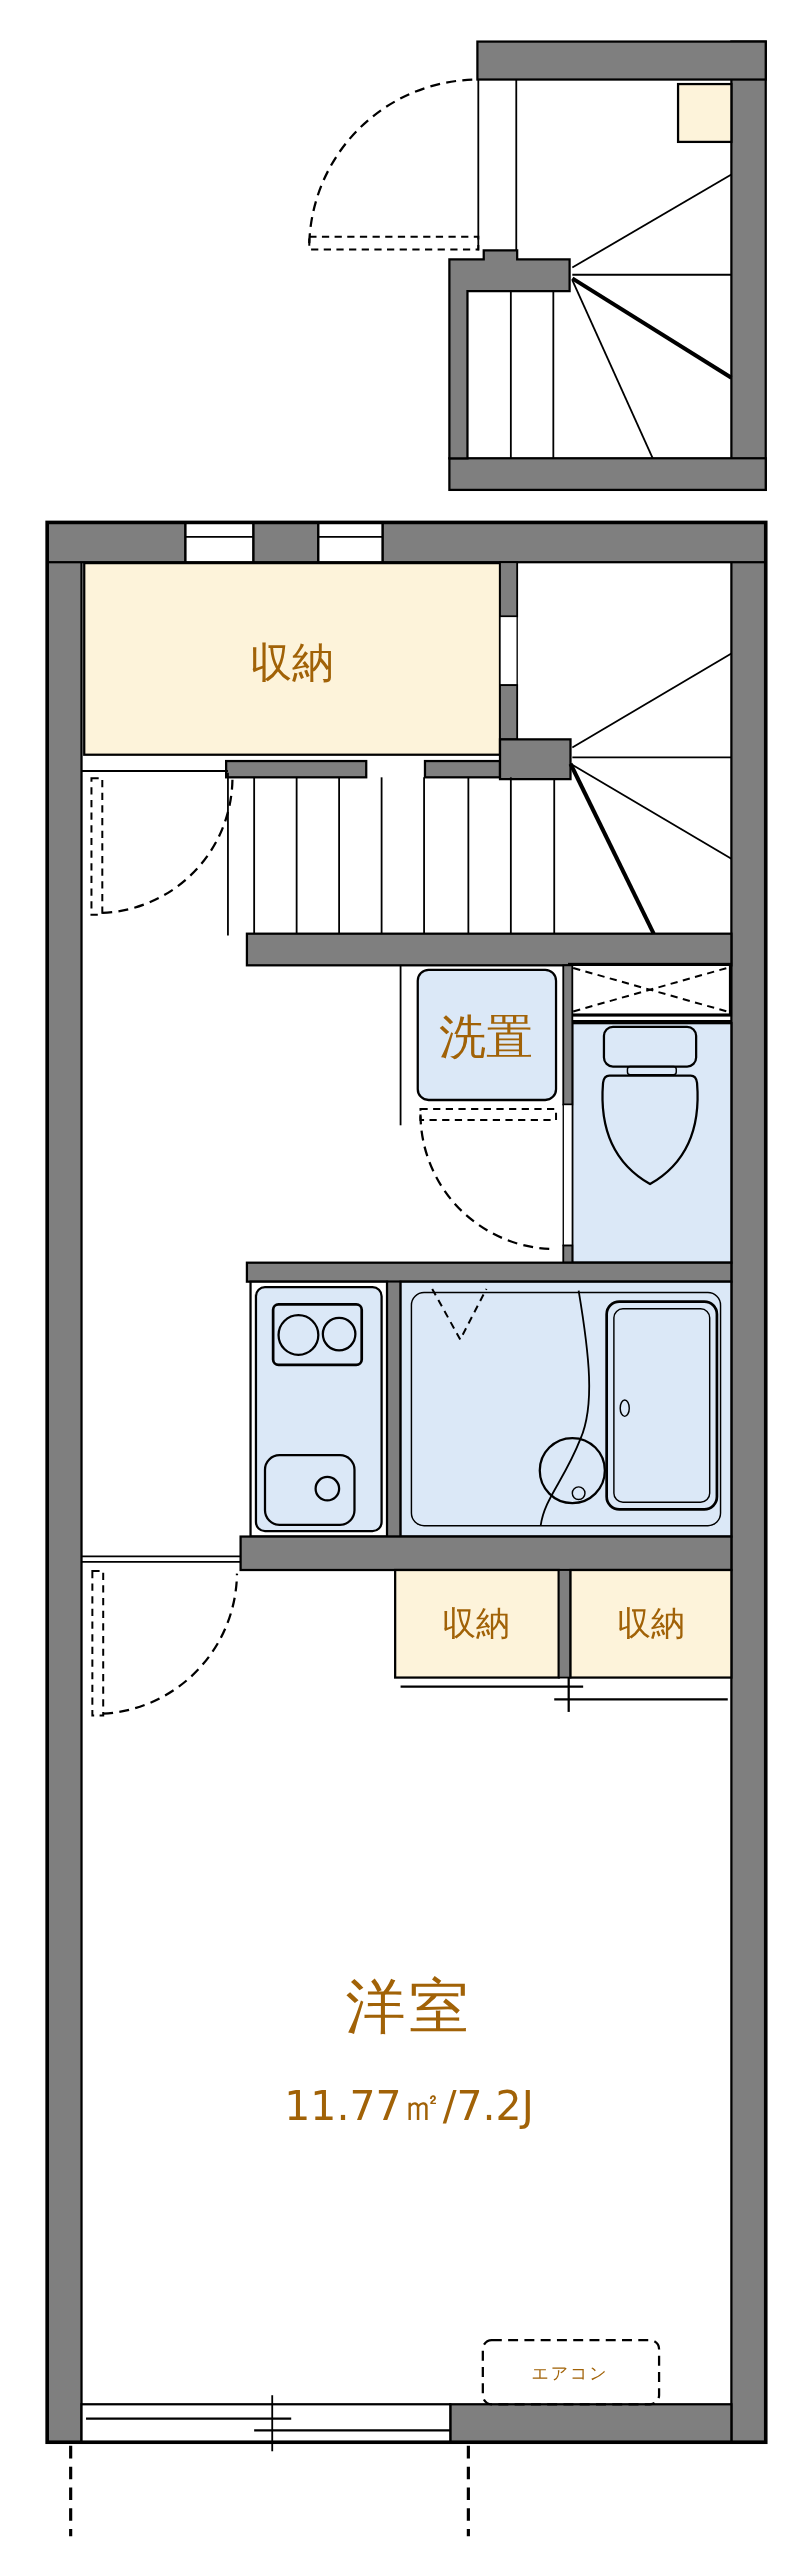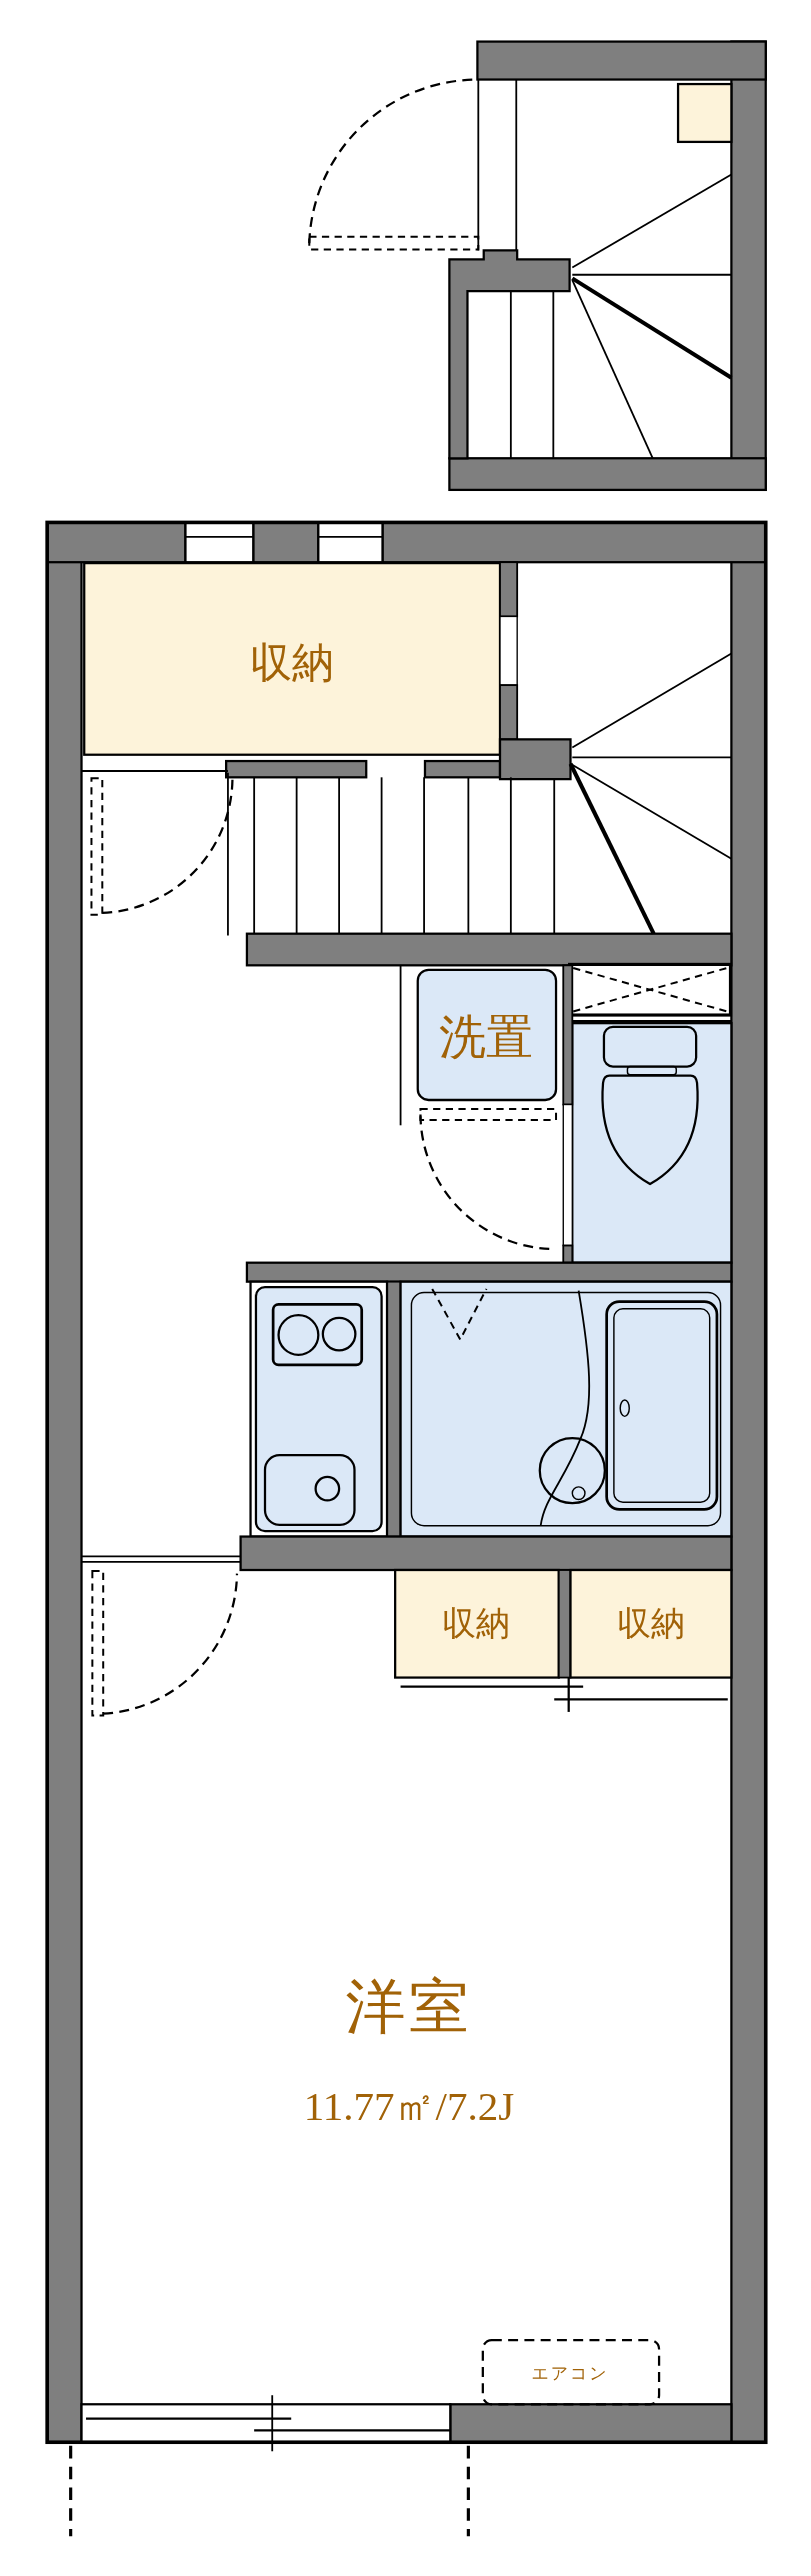--- a/index.html
+++ b/index.html
@@ -184,16 +184,16 @@
     <line class="dashbold" x1="78" y1="2706" x2="78" y2="2806"></line>
     <line class="dashbold" x1="518" y1="2706" x2="518" y2="2806"></line>
   </g>
 </svg>
 
   <div class="label" style="left:292px;top:663px;font-size:42px;">収納</div>
   <div class="label" style="left:486px;top:1036px;font-size:47px;">洗置</div>
   <div class="label" style="left:476px;top:1623px;font-size:34px;">収納</div>
   <div class="label" style="left:651px;top:1623px;font-size:34px;">収納</div>
   <div class="label" style="left:409px;top:1984px;font-size:60px;letter-spacing:3.6px;margin-top:22px;">洋室</div>
-  <div class="label" style="left:409px;top:2106px;font-size:41px;font-family:Liberation Serif, serif;">11.77㎡/7.2J</div>
+  <div class="label" style="left:409px;top:2106px;font-size:41px;">11.77㎡/7.2J</div>
   <div class="label" style="left:570px;top:2373px;font-size:17px;letter-spacing:1.8px;">エアコン</div>
 </div>
 
 
 </body></html>

